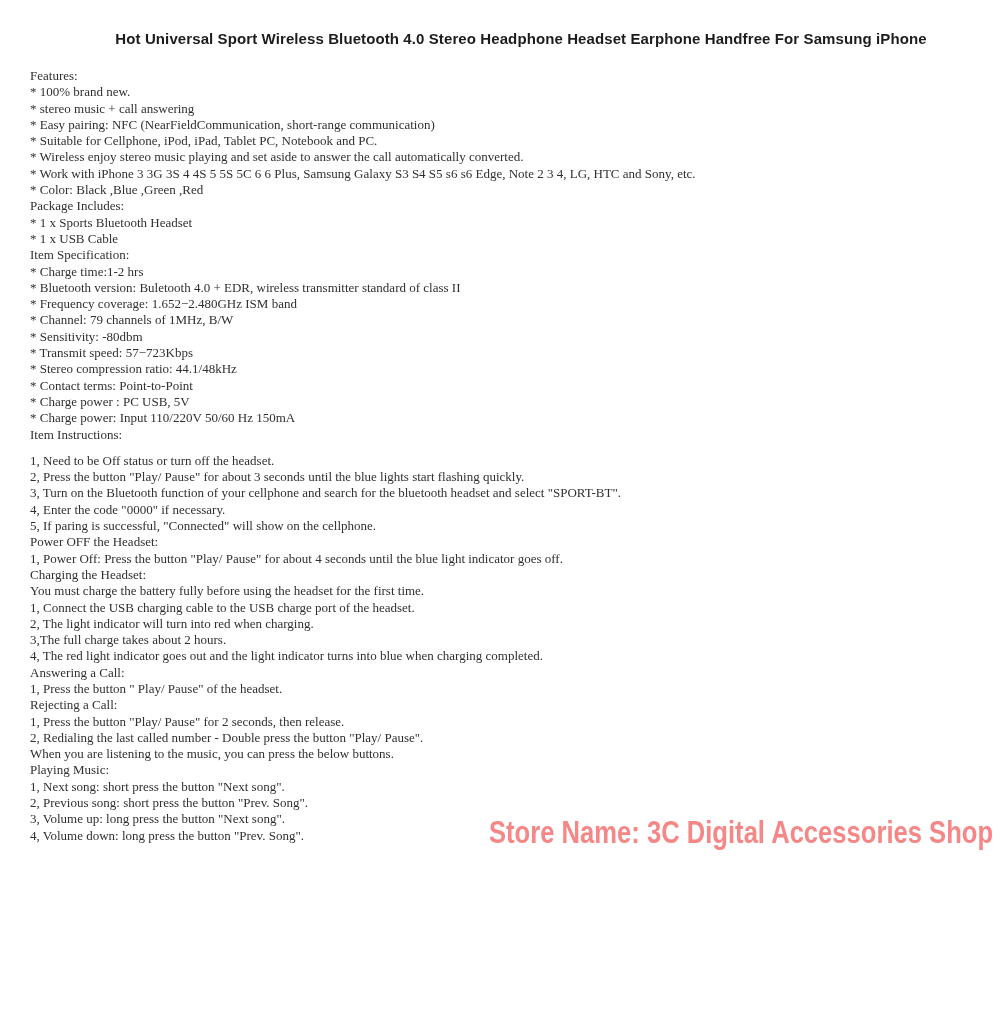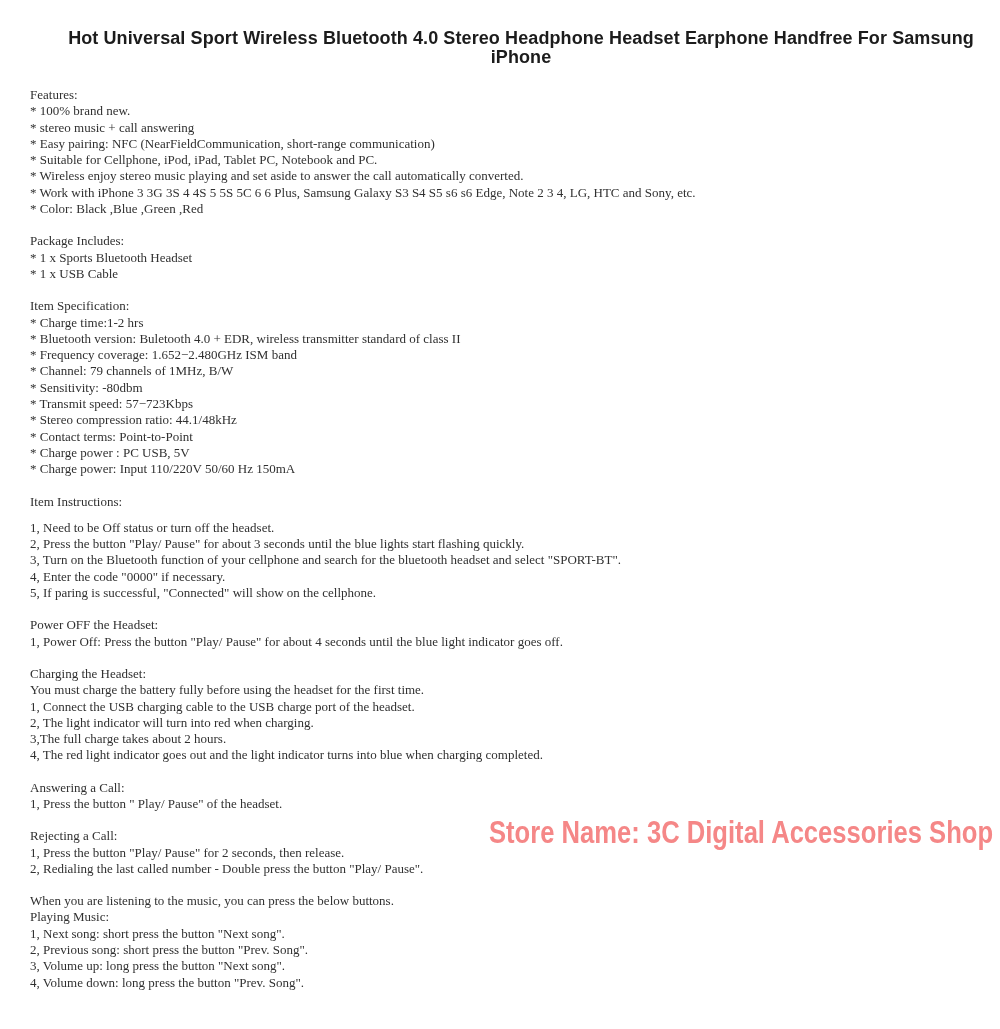--- a/index.html
+++ b/index.html
@@ -8,34 +8,34 @@
     width: 1000px;
     height: 1029px;
     background: #ffffff;
     overflow: hidden;
     font-family: "Liberation Sans", sans-serif;
     color: #303030;
     font-size: 13px;
     line-height: 16.3px;
   }
   h1.title {
-    font-size: 18px;
+    font-size: 15px;
     line-height: 19px;
     font-weight: bold;
     color: #1c1c1c;
     margin: 0;
     padding: 29px 10px 0 52px;
     text-align: center;
     letter-spacing: 0.1px;
   }
   #sections {
     margin-top: 20px;
     padding: 0 20px 0 30px;
   }
-  .section { margin-top: 16px; }
+  .section { }
   .section:first-child { margin-top: 0; }
   
   #sections .section:nth-child(5) { margin-top: 10px; }
   .line {
     min-height: 16.3px;
     white-space: pre-wrap;
     font-family: Liberation Serif, serif;
   }
   .watermark {
     position: absolute;

